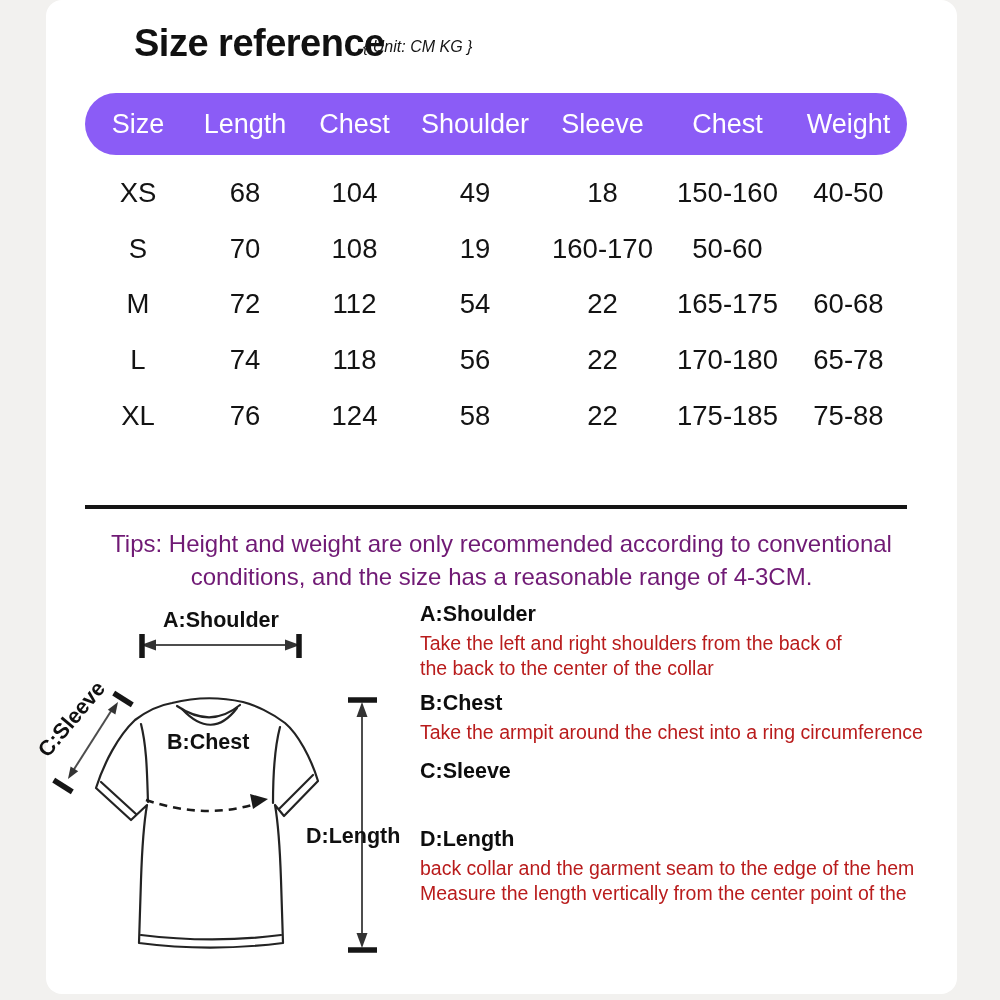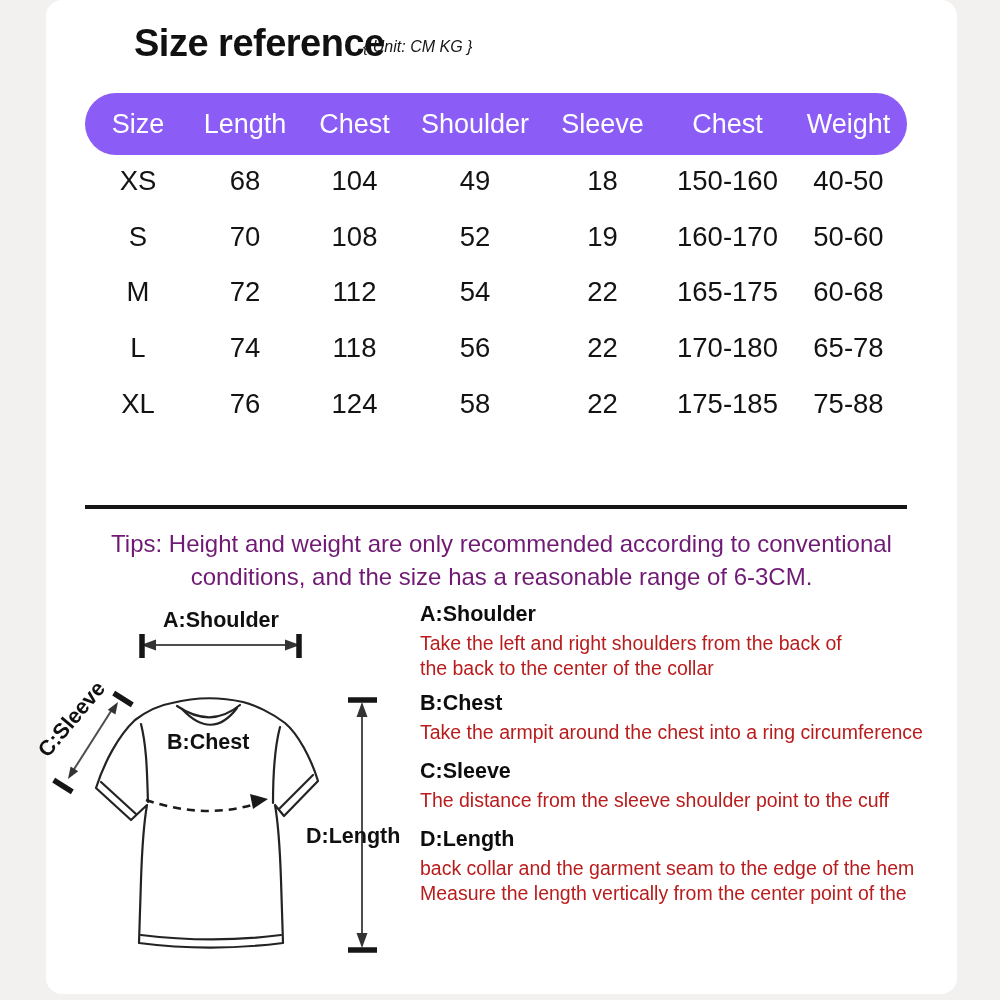--- a/index.html
+++ b/index.html
@@ -6,21 +6,21 @@
   .page{position:relative;width:1000px;height:1000px;background:#f2f1ef;
         font-family:"Liberation Sans",sans-serif;overflow:hidden;margin:0 auto;}
   .card{position:absolute;left:46px;top:0;width:911px;height:994px;background:#ffffff;border-radius:16px;}
 
   .title{position:absolute;left:106px;top:22px;font-size:38px;font-weight:bold;color:#111;letter-spacing:-0.5px;margin-left:28px;}
   .unit{position:absolute;left:363px;top:38px;font-size:16px;color:#161616;font-style:italic;}
 
   .thead{position:absolute;left:85px;top:93px;width:822px;height:62px;background:#8b5cf6;border-radius:31px;
          display:grid;grid-template-columns:106px 108px 111px 130px 125px 125px 117px;
          align-items:center;text-align:center;color:#ffffff;font-size:27px;}
-  .tbody{position:absolute;left:85px;top:153px;width:822px;}
+  .tbody{position:absolute;left:85px;top:165px;width:822px;}
   .trow{display:grid;grid-template-columns:106px 108px 111px 130px 125px 125px 117px;height:55.7px;
         align-items:center;text-align:center;font-size:27.5px;color:#131313;}
   .divider{position:absolute;left:85px;top:505px;width:822px;height:3.5px;background:#151515;}
 
   .tips{position:absolute;left:46px;top:527px;width:911px;text-align:center;
         font-size:24px;line-height:33px;color:#701a75;}
 
   .diagram-svg{position:absolute;left:0;top:0;width:1000px;height:1000px;}
 
   .dlabel{position:absolute;font-weight:bold;font-size:21.5px;color:#101010;white-space:nowrap;}
@@ -64,21 +64,20 @@
         <div>104</div>
         <div>49</div>
         <div>18</div>
         <div>150-160</div>
         <div>40-50</div>
       </div>
       <div class="trow">
         <div>S</div>
         <div>70</div>
         <div>108</div>
-        <div>52</div>
         <div>19</div>
         <div>160-170</div>
         <div>50-60</div>
       </div>
       <div class="trow">
         <div>M</div>
         <div>72</div>
         <div>112</div>
         <div>54</div>
         <div>22</div>
@@ -101,21 +100,21 @@
         <div>58</div>
         <div>22</div>
         <div>175-185</div>
         <div>75-88</div>
       </div>
     </div>
   <div class="divider"></div>
 
   <div class="tips">
     <div>Tips: Height and weight are only recommended according to conventional</div>
-    <div>conditions, and the size has a reasonable range of 6-3CM.</div>
+    <div>conditions, and the size has a reasonable range of 4-3CM.</div>
   </div>
 
   <svg class="diagram-svg" viewBox="0 0 1000 1000" xmlns="http://www.w3.org/2000/svg">
 
     <g stroke="#232323" stroke-width="2.2" fill="none" stroke-linejoin="round" stroke-linecap="round">
       <path fill="#ffffff" d="M135,720 C147,711 160,705 172,703 Q207,694 243,702
          C255,705 272,713 285,723 C298,734 311,758 318,781 L284,816 L275,805
          C278,822 280,850 281,880 L283,943 C235,949 185,949 139,943 L141,880
          C142,850 144,822 147,805 L131,820 L96,788 C104,763 118,736 135,720 Z"></path>
       <path d="M177,706 Q211,729 240,705"></path>
@@ -167,21 +166,20 @@
         <div class="mhead">A:Shoulder</div>
         <div class="mline">Take the left and right shoulders from the back of</div>
         <div class="mline">the back to the center of the collar</div>
       </div>
       <div class="mblock">
         <div class="mhead">B:Chest</div>
         <div class="mline">Take the armpit around the chest into a ring circumference</div>
       </div>
       <div class="mblock">
         <div class="mhead">C:Sleeve</div>
-        <div class="mline">The distance from the sleeve shoulder point to the cuff</div>
       </div>
       <div class="mblock">
         <div class="mhead">D:Length</div>
         <div class="mline">back collar and the garment seam to the edge of the hem</div>
         <div class="mline">Measure the length vertically from the center point of the</div>
       </div>
     </div>
 
 </div>
 

